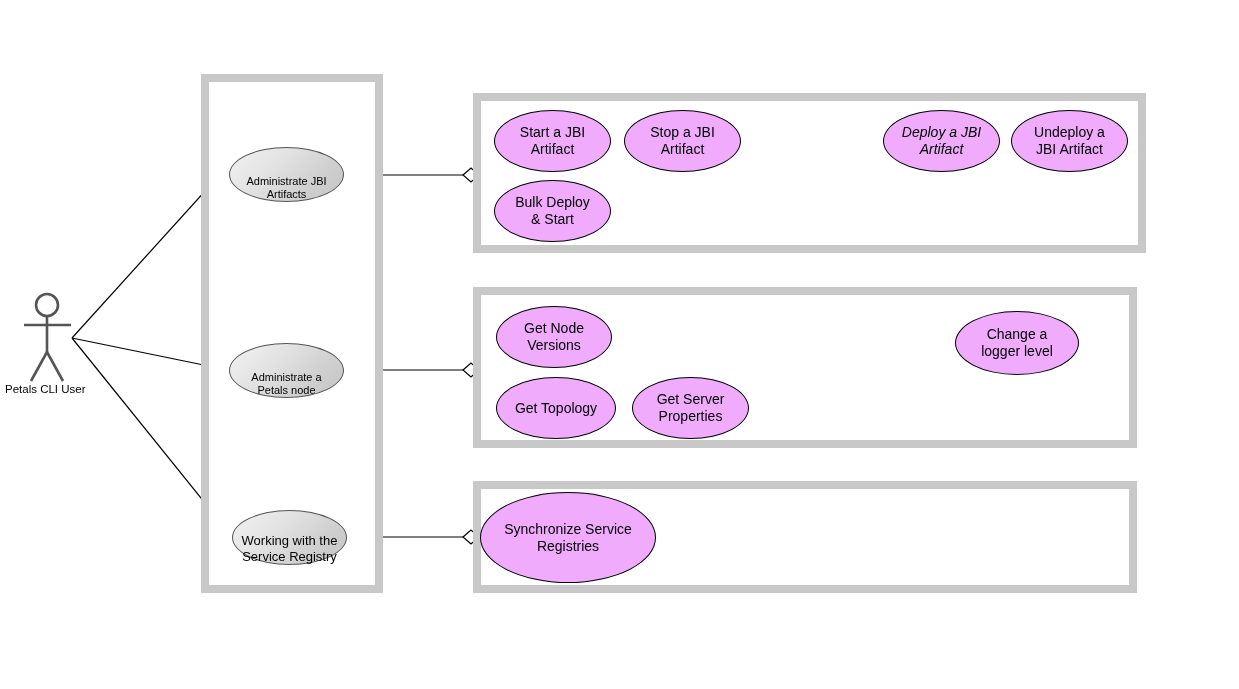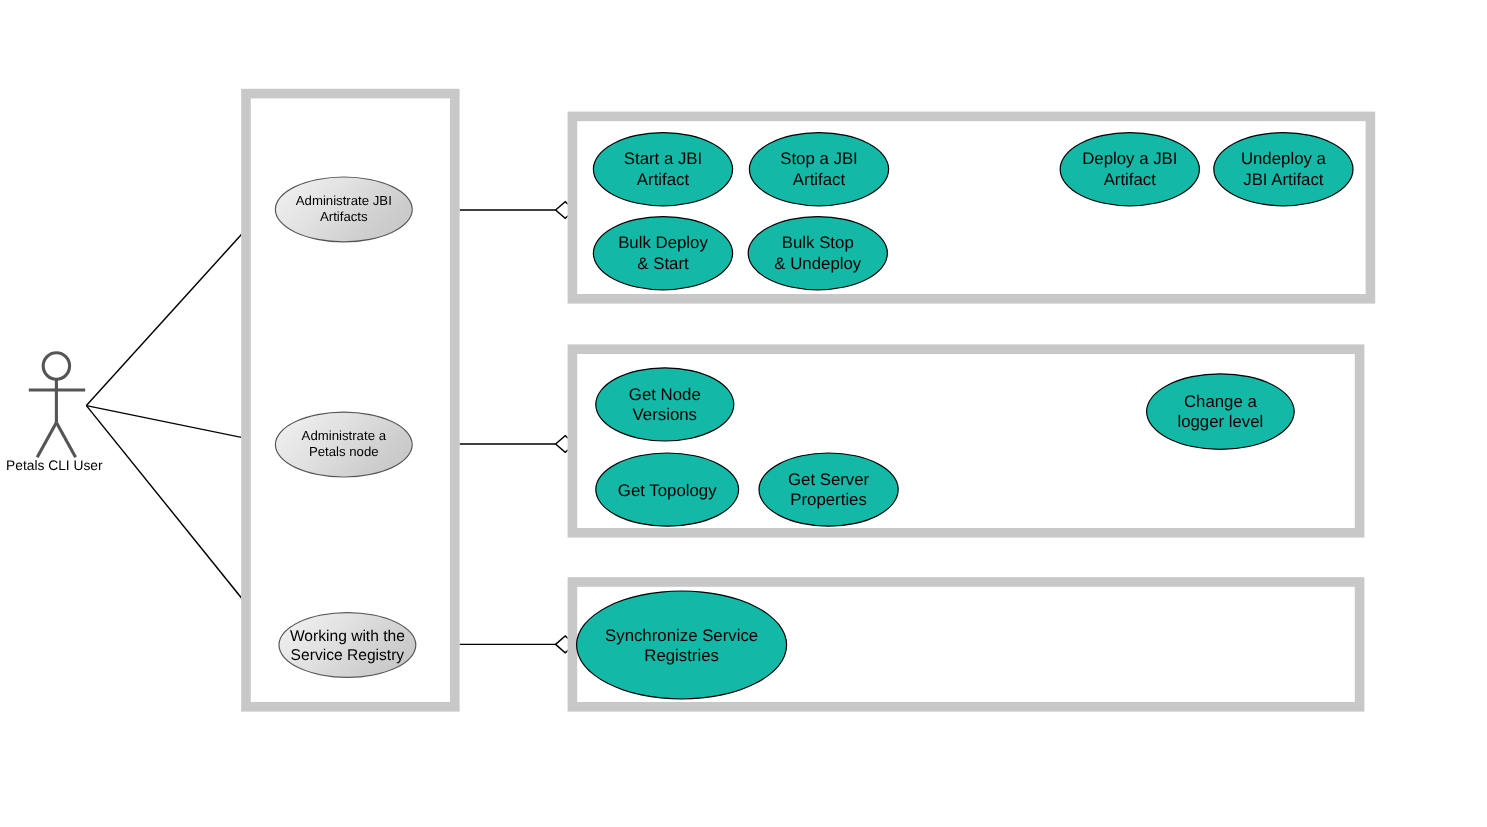--- a/index.html
+++ b/index.html
@@ -3,24 +3,24 @@
 <meta charset="utf-8">
 <style>
   html, body { margin:0; padding:0; background:#ffffff; }
   body { width:1239px; height:689px; position:relative;
          font-family:"Liberation Sans", sans-serif; overflow:hidden; }
   #stage { position:absolute; inset:0; }
   .svg-layer { position:absolute; left:0; top:0; width:1239px; height:689px; }
   .pkg { position:absolute; border:8px solid #c8c8c8; background:#ffffff; box-sizing:border-box; }
   .container-box { position:absolute; border:8px solid #c8c8c8; background:#ffffff; box-sizing:border-box; }
   .ell { position:absolute; box-sizing:border-box; border:1.6px solid #000000;
-         border-radius:50%; background:#14b8a6; display:flex; align-items:center;
+         border-radius:50%; background:#f0abfc; display:flex; align-items:center;
          justify-content:center; text-align:center; color:#000000; }
   .ell.gray { background:linear-gradient(135deg,#f2f2f2 0%,#e2e2e2 38%,#cfcfcf 72%,#c4c4c4 100%);
-              border:1.3px solid #555555; }
+              border:1.3px solid #555555;align-items:flex-end; }
   .ell span { display:block; line-height:1.18; white-space:pre-line; }
   .actor-label { position:absolute; font-size:11.5px; color:#000000; white-space:nowrap; }
 </style>
 </head>
 <body>
 
 <div id="stage">
 
   <svg class="svg-layer" viewBox="0 0 1239 689" xmlns="http://www.w3.org/2000/svg">
 
@@ -76,35 +76,31 @@
   <div class="pkg" style="left:473px; top:93px; width:673px; height:160px;"></div>
 
   <div class="ell" style="left:494px; top:110px; width:117px; height:62px; font-size:14px;">
     <span>Start a JBI
 Artifact</span>
   </div>
   <div class="ell" style="left:624px; top:110px; width:117px; height:62px; font-size:14px;">
     <span>Stop a JBI
 Artifact</span>
   </div>
-  <div class="ell" style="left:883px; top:110px; width:117px; height:62px; font-size:14px;">
+  <div class="ell" style="left:883px; top:110px; width:117px; height:62px; font-size:14px;font-style:italic;">
     <span>Deploy a JBI
 Artifact</span>
   </div>
   <div class="ell" style="left:1011px; top:110px; width:117px; height:62px; font-size:14px;">
     <span>Undeploy a
 JBI Artifact</span>
   </div>
   <div class="ell" style="left:494px; top:180px; width:117px; height:62px; font-size:14px;">
     <span>Bulk Deploy
 &amp; Start</span>
-  </div>
-  <div class="ell" style="left:623px; top:180px; width:117px; height:62px; font-size:14px;">
-    <span>Bulk Stop
-&amp; Undeploy</span>
   </div>
 
   <div class="pkg" style="left:473px; top:287px; width:664px; height:161px;"></div>
 
   <div class="ell" style="left:496px; top:306px; width:116px; height:62px; font-size:14px;">
     <span>Get Node
 Versions</span>
   </div>
   <div class="ell" style="left:955px; top:311px; width:124px; height:64px; font-size:14px;">
     <span>Change a

